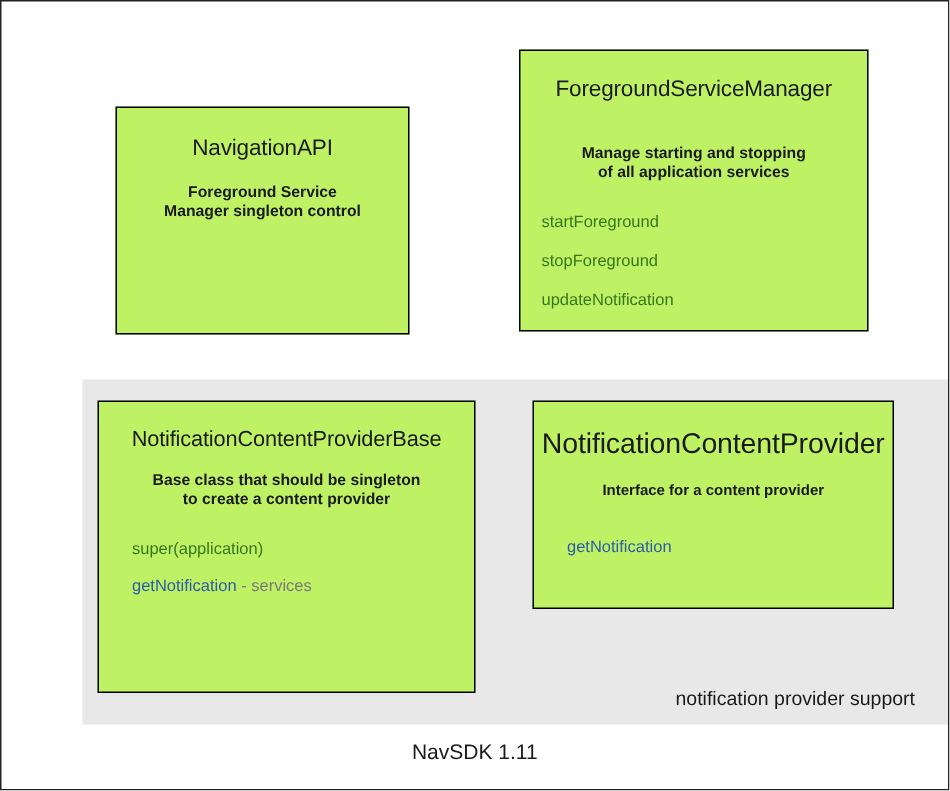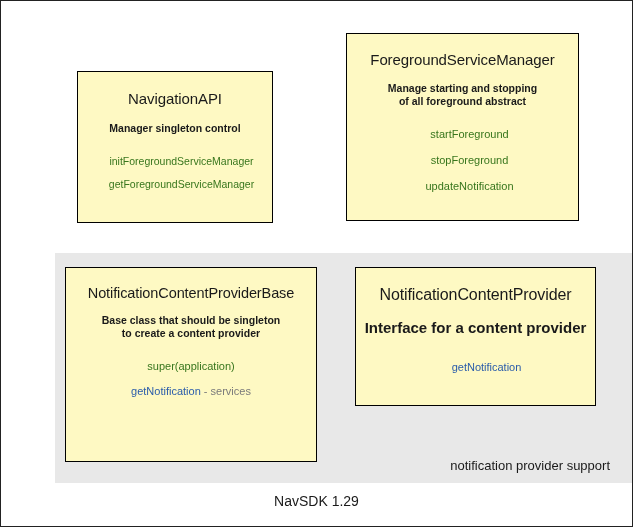--- a/index.html
+++ b/index.html
@@ -17,42 +17,41 @@
     height: 527px;
     background: #ffffff;
     box-sizing: border-box;
     border: 1px solid #222222;
     overflow: hidden;
   }
 
   
   .class-box {
     position: absolute;
-    background: #fef9c3;
+    background: #bef264;
     border: 1.5px solid #000000;
     box-sizing: border-box;
   }
   .class-title {
     text-align: center;
     color: #1a1a1a;
     font-weight: 400;
     letter-spacing: -0.1px;
     white-space: nowrap;
   }
   .class-desc {
     text-align: center;
     color: #1a1a1a;
     font-weight: bold;
     line-height: 1.28;
   }
   .member-list {
     margin: 0;
     padding: 0;
     list-style: none;
-    text-align: center;
   }
   .member {
     white-space: nowrap;
   }
   .member .sig {
     font-weight: 400;
   }
   .member .note {
     color: #7a7a7a;
     font-weight: 400;
@@ -72,21 +71,21 @@
   #box-navigation-api .class-desc  { font-size: 10.5px; margin-top: 15px; }
   #box-navigation-api .member-list { margin-top: 20px; padding-left: 13px; }
   #box-navigation-api .member { font-size: 10.5px; margin-bottom: 11px; }
 
   
   #box-foreground-service-manager {
     left: 345px; top: 32px;
     width: 233px; height: 188px;
   }
   #box-foreground-service-manager .class-title { font-size: 15px; margin-top: 17px; }
-  #box-foreground-service-manager .class-desc  { font-size: 10.5px; margin-top: 14px; }
+  #box-foreground-service-manager .class-desc  { font-size: 10.5px; margin-top: 28px; }
   #box-foreground-service-manager .member-list { margin-top: 19px; padding-left: 14px; }
   #box-foreground-service-manager .member { font-size: 11px; margin-bottom: 14px; }
 
   
   #group-panel {
     position: absolute;
     left: 38px; top: 252px;
     width: 581px; height: 230px;
     background: #e8e8e8;
     margin-left: 16px;
@@ -100,30 +99,30 @@
     white-space: nowrap;
   }
 
   
   #box-notification-content-provider-base {
     left: 48px; top: 262px;
     width: 252px; height: 195px;
   }
   #box-notification-content-provider-base .class-title { font-size: 14.5px; margin-top: 17px; }
   #box-notification-content-provider-base .class-desc  { font-size: 10.5px; margin-top: 13px; }
-  #box-notification-content-provider-base .member-list { margin-top: 19px; }
+  #box-notification-content-provider-base .member-list { margin-top: 19px; padding-left: 22px; }
   #box-notification-content-provider-base .member { font-size: 11px; margin-bottom: 13px; }
 
   
   #box-notification-content-provider {
     left: 338px; top: 262px;
     width: 241px; height: 139px;
   }
-  #box-notification-content-provider .class-title { font-size: 16px; margin-top: 18px; }
-  #box-notification-content-provider .class-desc  { font-size: 15px; margin-top: 14px; }
+  #box-notification-content-provider .class-title { font-size: 19px; margin-top: 18px; }
+  #box-notification-content-provider .class-desc  { font-size: 10px; margin-top: 14px; }
   #box-notification-content-provider .member-list { margin-top: 24px; padding-left: 22px; }
   #box-notification-content-provider .member { font-size: 11px; margin-bottom: 11px; }
 
   
   #footer-caption {
     position: absolute;
     left: 0; right: 0;
     top: 492px;
     text-align: center;
     font-size: 14px;
@@ -131,37 +130,30 @@
   }
 </style>
 </head>
 <body>
 
 <div id="canvas">
 
   <div class="class-box" id="box-navigation-api">
     <div class="class-title">NavigationAPI</div>
     <div class="class-desc">
+      <div>Foreground Service</div>
       <div>Manager singleton control</div>
     </div>
-    <ul class="member-list">
-      <li class="member">
-        <span class="sig green">initForegroundServiceManager</span><span class="note"></span>
-      </li>
-      <li class="member">
-        <span class="sig green">getForegroundServiceManager</span><span class="note"></span>
-      </li>
-    </ul>
   </div>
 
   <div class="class-box" id="box-foreground-service-manager">
     <div class="class-title">ForegroundServiceManager</div>
     <div class="class-desc">
       <div>Manage starting and stopping</div>
-      <div>of all foreground abstract</div>
+      <div>of all application services</div>
     </div>
     <ul class="member-list">
       <li class="member">
         <span class="sig green">startForeground</span><span class="note"></span>
       </li>
       <li class="member">
         <span class="sig green">stopForeground</span><span class="note"></span>
       </li>
       <li class="member">
         <span class="sig green">updateNotification</span><span class="note"></span>
@@ -195,15 +187,15 @@
       <ul class="member-list">
         <li class="member">
           <span class="sig blue">getNotification</span><span class="note"></span>
         </li>
       </ul>
     </div>
 
     <div id="group-panel-label">notification provider support</div>
   </div>
 
-  <div id="footer-caption">NavSDK 1.29</div>
+  <div id="footer-caption">NavSDK 1.11</div>
 
 </div>
 
 </body></html>

